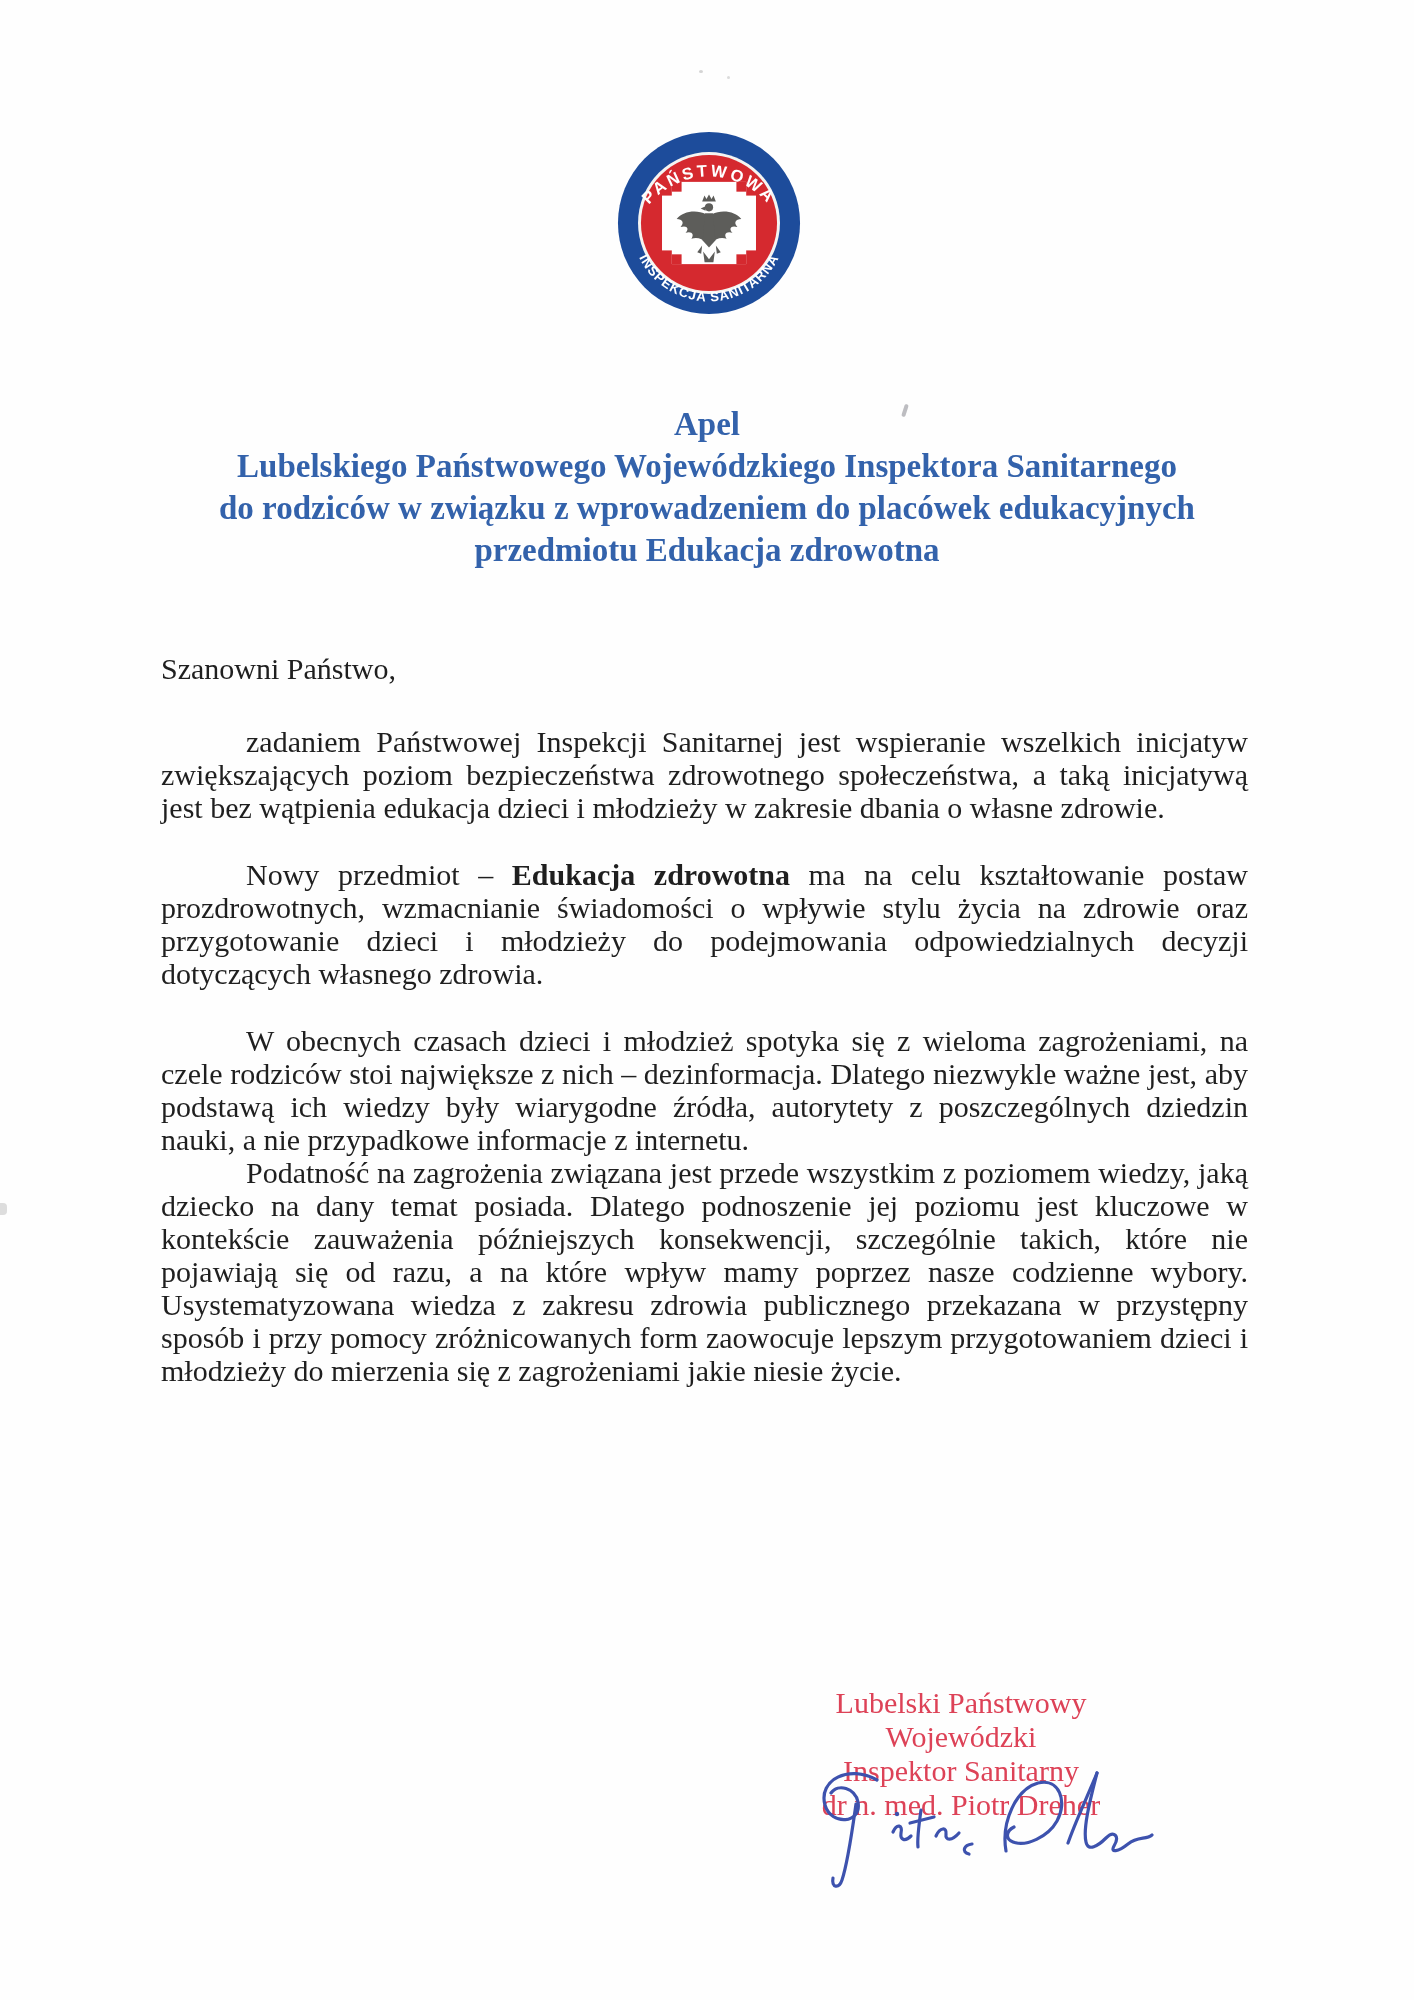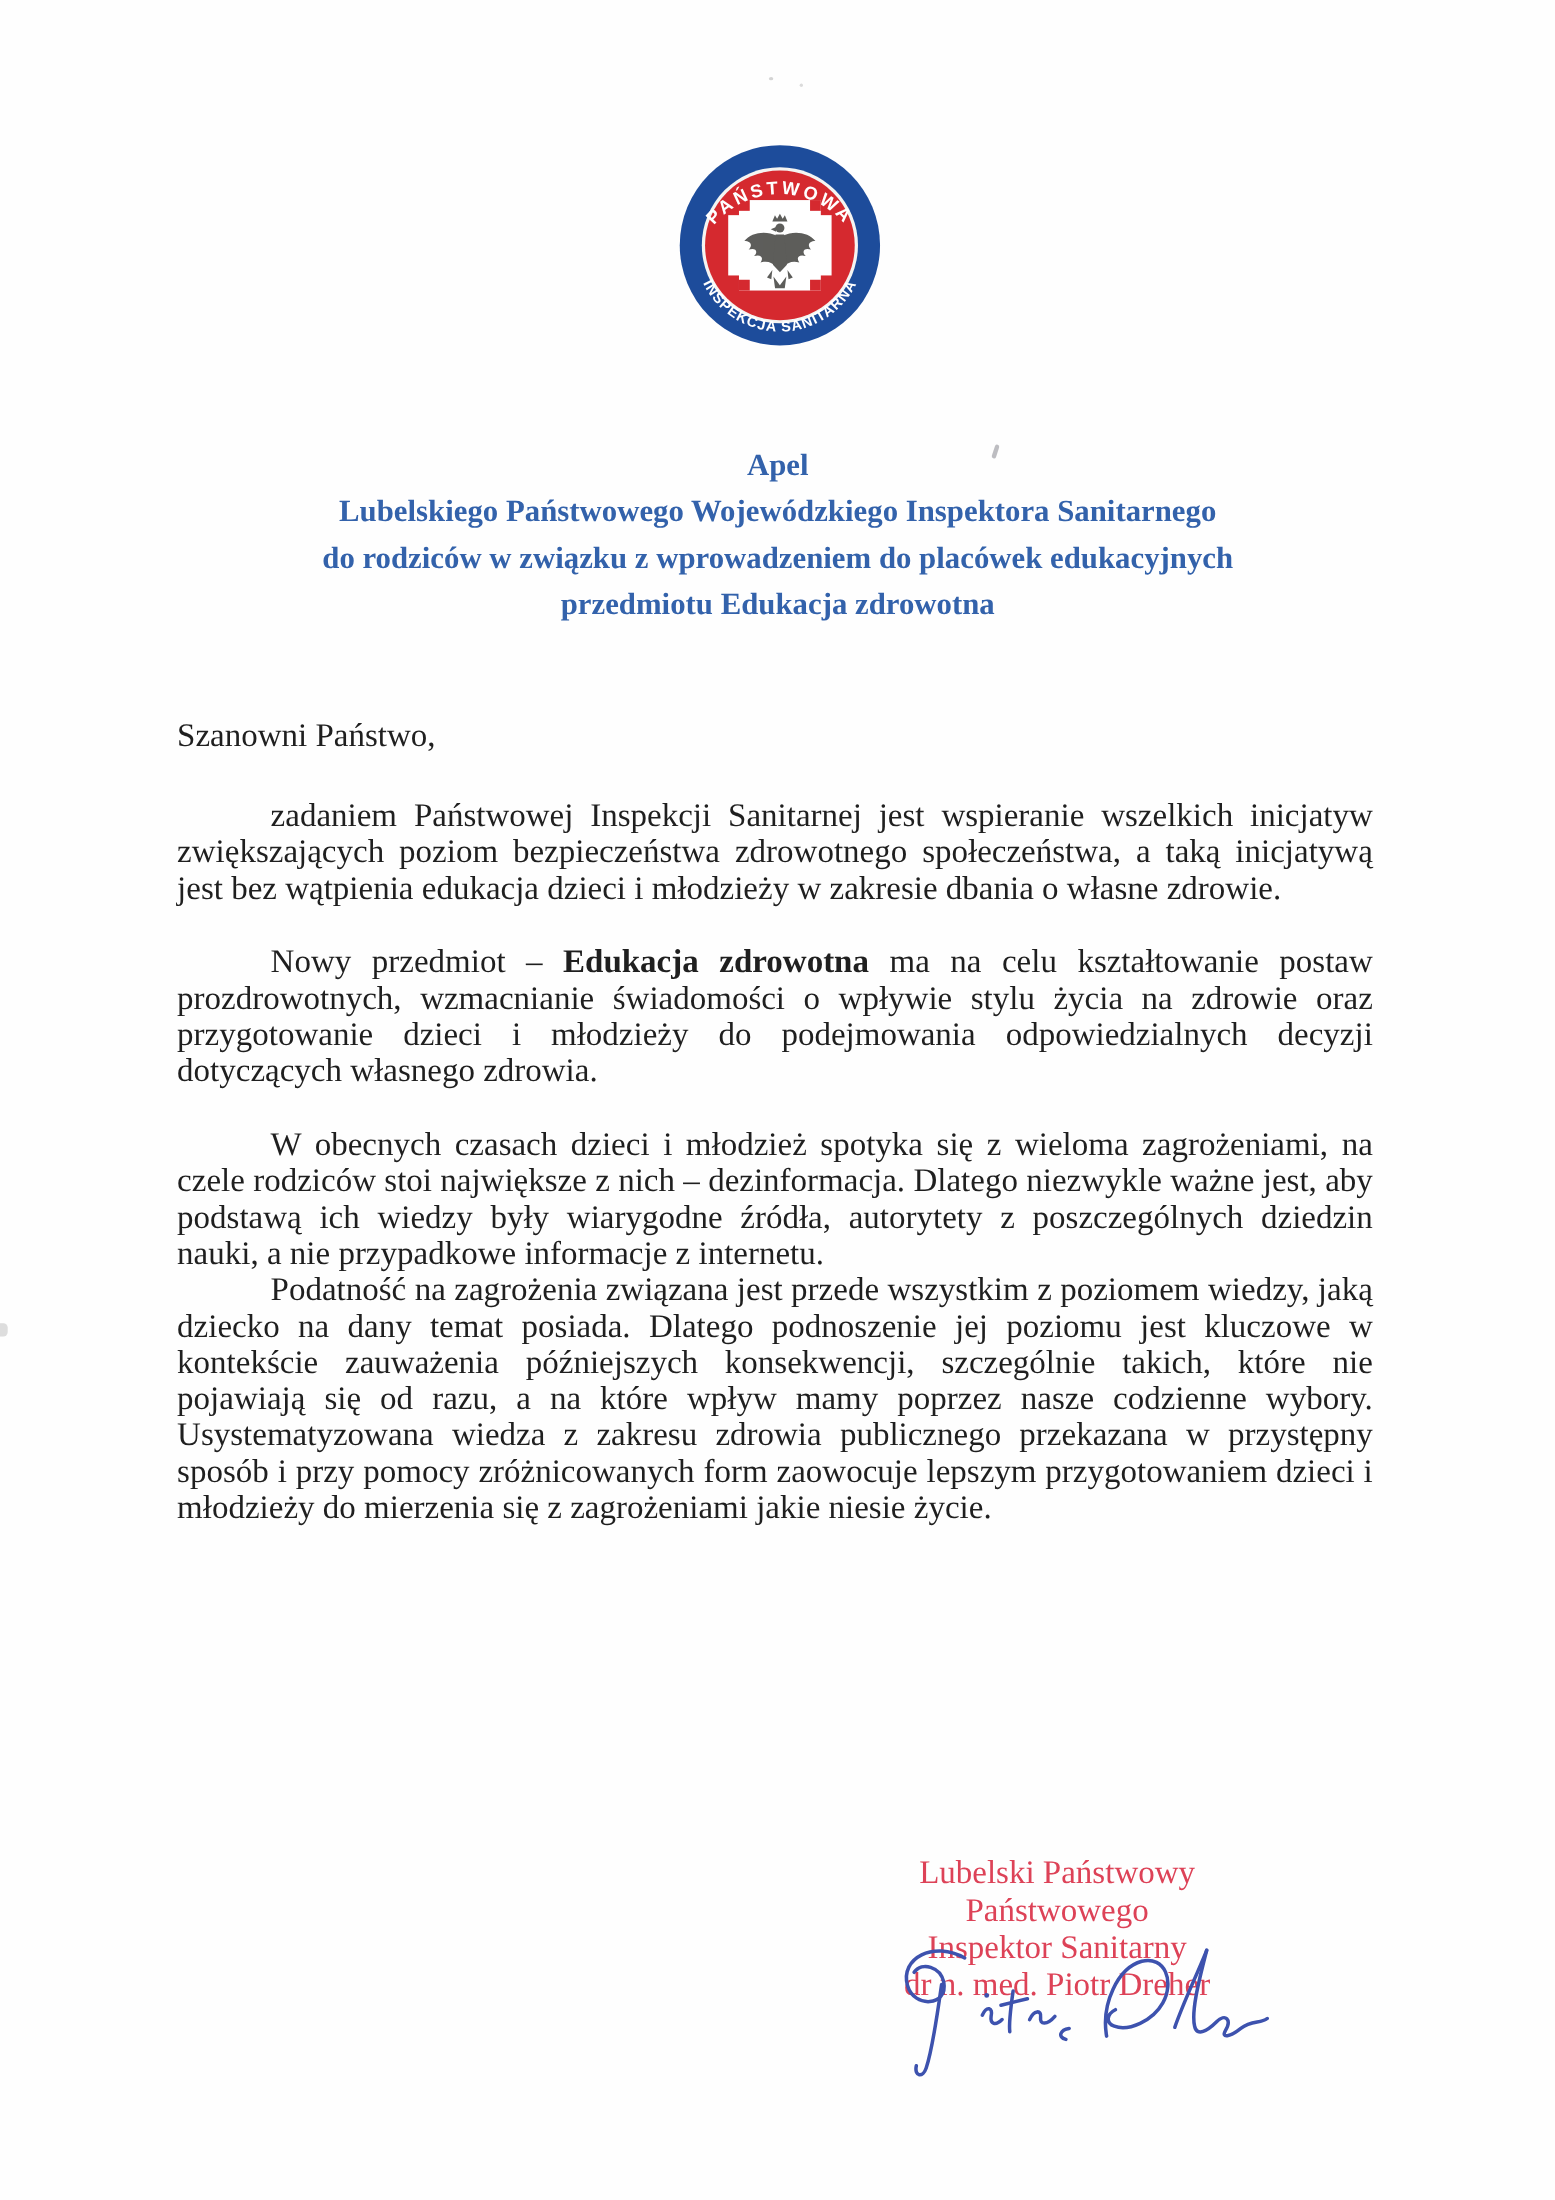--- a/index.html
+++ b/index.html
@@ -32,21 +32,21 @@
   }
   .logo .arctext-top{font-size:17px;letter-spacing:3px;}
   .logo .arctext-bottom{font-size:13.5px;letter-spacing:1px;}
   .eagle{fill:#474744;opacity:.88;}
   
   .title{
     position:absolute;left:0;top:403px;width:1414px;
     text-align:center;
     color:var(--title-blue);
     font-weight:bold;
-    font-size:28px;line-height:42px;
+    font-size:33px;line-height:42px;
   }
   
   .body{
     position:absolute;left:161px;top:652px;width:1087px;
     font-size:30px;line-height:33px;
   }
   .salutation{margin:0 0 40px 0;}
   .para{
     margin:0 0 34px 0;
     text-align:justify;
@@ -132,21 +132,21 @@
     <p class="salutation">Szanowni Państwo,</p>
     <div id="paragraphs">
         <p class="para"><span>zadaniem Państwowej Inspekcji Sanitarnej jest wspieranie wszelkich inicjatyw zwiększających poziom bezpieczeństwa zdrowotnego społeczeństwa, a taką inicjatywą jest bez wątpienia edukacja dzieci i młodzieży w zakresie dbania o własne zdrowie.</span></p>
         <p class="para"><span>Nowy przedmiot – </span><span class="b">Edukacja zdrowotna</span><span> ma na celu kształtowanie postaw prozdrowotnych, wzmacnianie świadomości o wpływie stylu życia na zdrowie oraz przygotowanie dzieci i młodzieży do podejmowania odpowiedzialnych decyzji dotyczących własnego zdrowia.</span></p>
         <p class="para tight"><span>W obecnych czasach dzieci i młodzież spotyka się z wieloma zagrożeniami, na czele rodziców stoi największe z nich – dezinformacja. Dlatego niezwykle ważne jest, aby podstawą ich wiedzy były wiarygodne źródła, autorytety z poszczególnych dziedzin nauki, a nie przypadkowe informacje z internetu.</span></p>
         <p class="para small-gap"><span>Podatność na zagrożenia związana jest przede wszystkim z poziomem wiedzy, jaką dziecko na dany temat posiada. Dlatego podnoszenie jej poziomu jest kluczowe w kontekście zauważenia późniejszych konsekwencji, szczególnie takich, które nie pojawiają się od razu, a na które wpływ mamy poprzez nasze codzienne wybory. Usystematyzowana wiedza z zakresu zdrowia publicznego przekazana w przystępny sposób i przy pomocy zróżnicowanych form zaowocuje lepszym przygotowaniem dzieci i młodzieży do mierzenia się z zagrożeniami jakie niesie życie.</span></p>
       </div>
   </div>
 
   <div class="sig-block">
-    <div>Lubelski Państwowy Państwowego</div>
+    <div>Lubelski Państwowy Wojewódzki</div>
     <div>Inspektor Sanitarny</div>
     <div>dr n. med. Piotr Dreher</div>
   </div>
 
   <svg class="handwritten" viewBox="0 0 350 145" aria-hidden="true">
     <path d="M 72,18 C 44,2 13,18 20,43 C 26,64 57,62 53,40 C 50,26 33,21 26,31"></path>
     <path d="M 51,42 C 47,70 43,100 37,118 C 34,127 26,126 28,116"></path>
     <circle class="dot" cx="92" cy="52" r="2.2"></circle>
     <path d="M 88,70 C 92,61 98,63 96,71 C 95,78 100,80 106,74"></path>
     <path d="M 116,48 C 114,62 112,77 113,85"></path>

